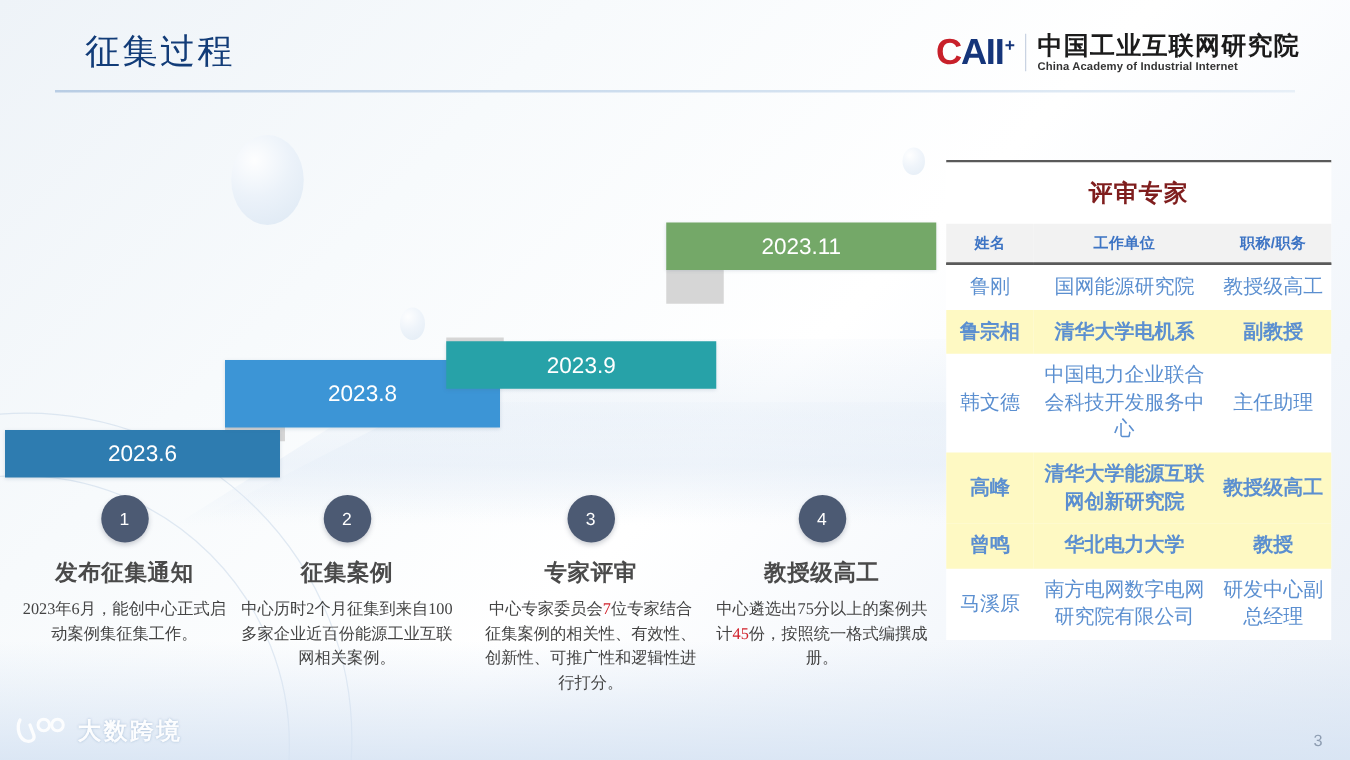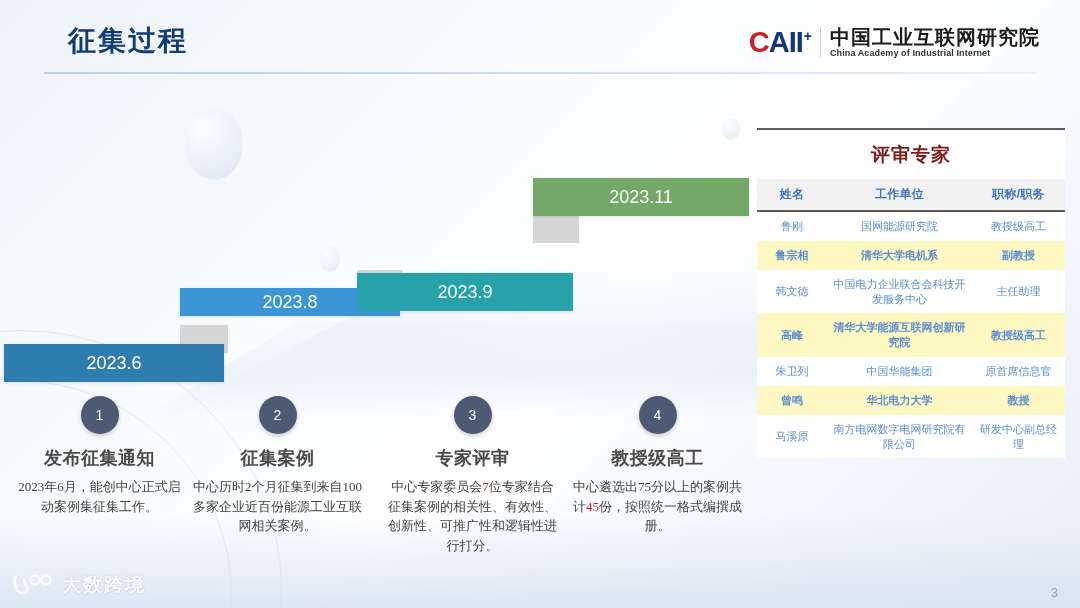--- a/index.html
+++ b/index.html
@@ -44,21 +44,21 @@
   .arc.a1 { left: -240px; top: 330px; width: 520px; height: 520px; }
   .arc.a2 { left: -200px; top: 380px; width: 430px; height: 430px; }
   .bottom-haze {
     position:absolute; left:0; bottom:0; width:1080px; height:95px;
     background: linear-gradient(180deg, rgba(226,235,246,0) 0%, rgba(214,227,243,.85) 100%);
   }
 
   
   .header-title {
     position: absolute; left: 68px; top: 22px;
-    font-size: 28px; font-weight: bold; color: #123c78;
+    font-size: 28px; font-weight: normal; color: #123c78;
     letter-spacing: 2px;
   }
   .header-rule {
     position: absolute; left: 44px; top: 72px; width: 992px; height: 2px;
     background: linear-gradient(90deg, #b9cde4 0%, #cdddee 45%, #e7eff7 100%);
   }
   .logo { position: absolute; right: 40px; top: 26px; display: flex; align-items: center; gap: 9px; }
   .logo-mark { display: flex; align-items: flex-start; font-weight: bold; font-size: 29px; line-height: 1;
                font-family: "Liberation Sans", sans-serif; letter-spacing: -1px; }
   .logo-c { color: #c8202a; }
@@ -98,21 +98,21 @@
   .table-caption {
     text-align: center; color: #7f1d1d; font-size: 19px; font-weight: bold;
     padding: 12px 0 11px 0; letter-spacing: 1px; background:#fff;
   }
   table.experts { width: 100%; border-collapse: collapse; table-layout: fixed; }
   table.experts th {
     background: #f2f2f2; color: #3d74c4; font-size: 12px; font-weight: bold;
     padding: 7px 2px; border-bottom: 2px solid #5a5a5a; letter-spacing: .3px;
   }
   table.experts td {
-    font-size: 11px; color: #5b8fd0; text-align: center; padding: 7px 3px;
+    font-size: 16px; color: #5b8fd0; text-align: center; padding: 7px 3px;
     line-height: 1.35;
   }
   table.experts tr.alt td { background: #fef9c3; font-weight: bold; }
   table.experts col.c1 { width: 70px; }
   table.experts col.c2 { width: 145px; }
   table.experts col.c3 { width: 93px; }
 
   
   .watermark { position: absolute; left: 12px; bottom: 10px; display: flex; align-items: flex-start; gap: 8px; opacity: .9; }
   .wm-text { color: #ffffff; font-size: 19px; font-weight: bold; letter-spacing: 2px;
@@ -152,21 +152,21 @@
   </div>
 
   <div>
     <div class="connector" style="left:180px; top:325px; width:48px; height:28px; "></div>
     <div class="connector" style="left:357px; top:270px; width:46px; height:28px;"></div>
     <div class="connector" style="left:533px; top:215px; width:46px; height:28px;"></div>
 
     <div class="bar" style="left: 4px; top: 344px; width: 220px; height: 38px; background: rgb(46, 124, 176);">
       <span>2023.6</span>
     </div>
-    <div class="bar" style="left: 180px; top: 288px; width: 220px; height: 28px; background: rgb(60, 149, 214);">
+    <div class="bar" style="left: 180px; top: 288px; width: 220px; height: 54px; background: rgb(60, 149, 214);">
       <span>2023.8</span>
     </div>
     <div class="bar" style="left: 357px; top: 233px; width: 216px; height: 38px; background: rgb(39, 162, 168); margin-top: 40px;">
       <span>2023.9</span>
     </div>
     <div class="bar" style="left: 533px; top: 178px; width: 216px; height: 38px; background: rgb(116, 168, 104);">
       <span>2023.11</span>
     </div>
   </div>
 
@@ -231,25 +231,20 @@
         <tr>
           <td>韩文德</td>
           <td>中国电力企业联合会科技开发服务中心</td>
           <td>主任助理</td>
         </tr>
         <tr class="alt">
           <td>高峰</td>
           <td>清华大学能源互联网创新研究院</td>
           <td>教授级高工</td>
         </tr>
-        <tr>
-          <td>朱卫列</td>
-          <td>中国华能集团</td>
-          <td>原首席信息官</td>
-        </tr>
         <tr class="alt">
           <td>曾鸣</td>
           <td>华北电力大学</td>
           <td>教授</td>
         </tr>
         <tr>
           <td>马溪原</td>
           <td>南方电网数字电网研究院有限公司</td>
           <td>研发中心副总经理</td>
         </tr>

